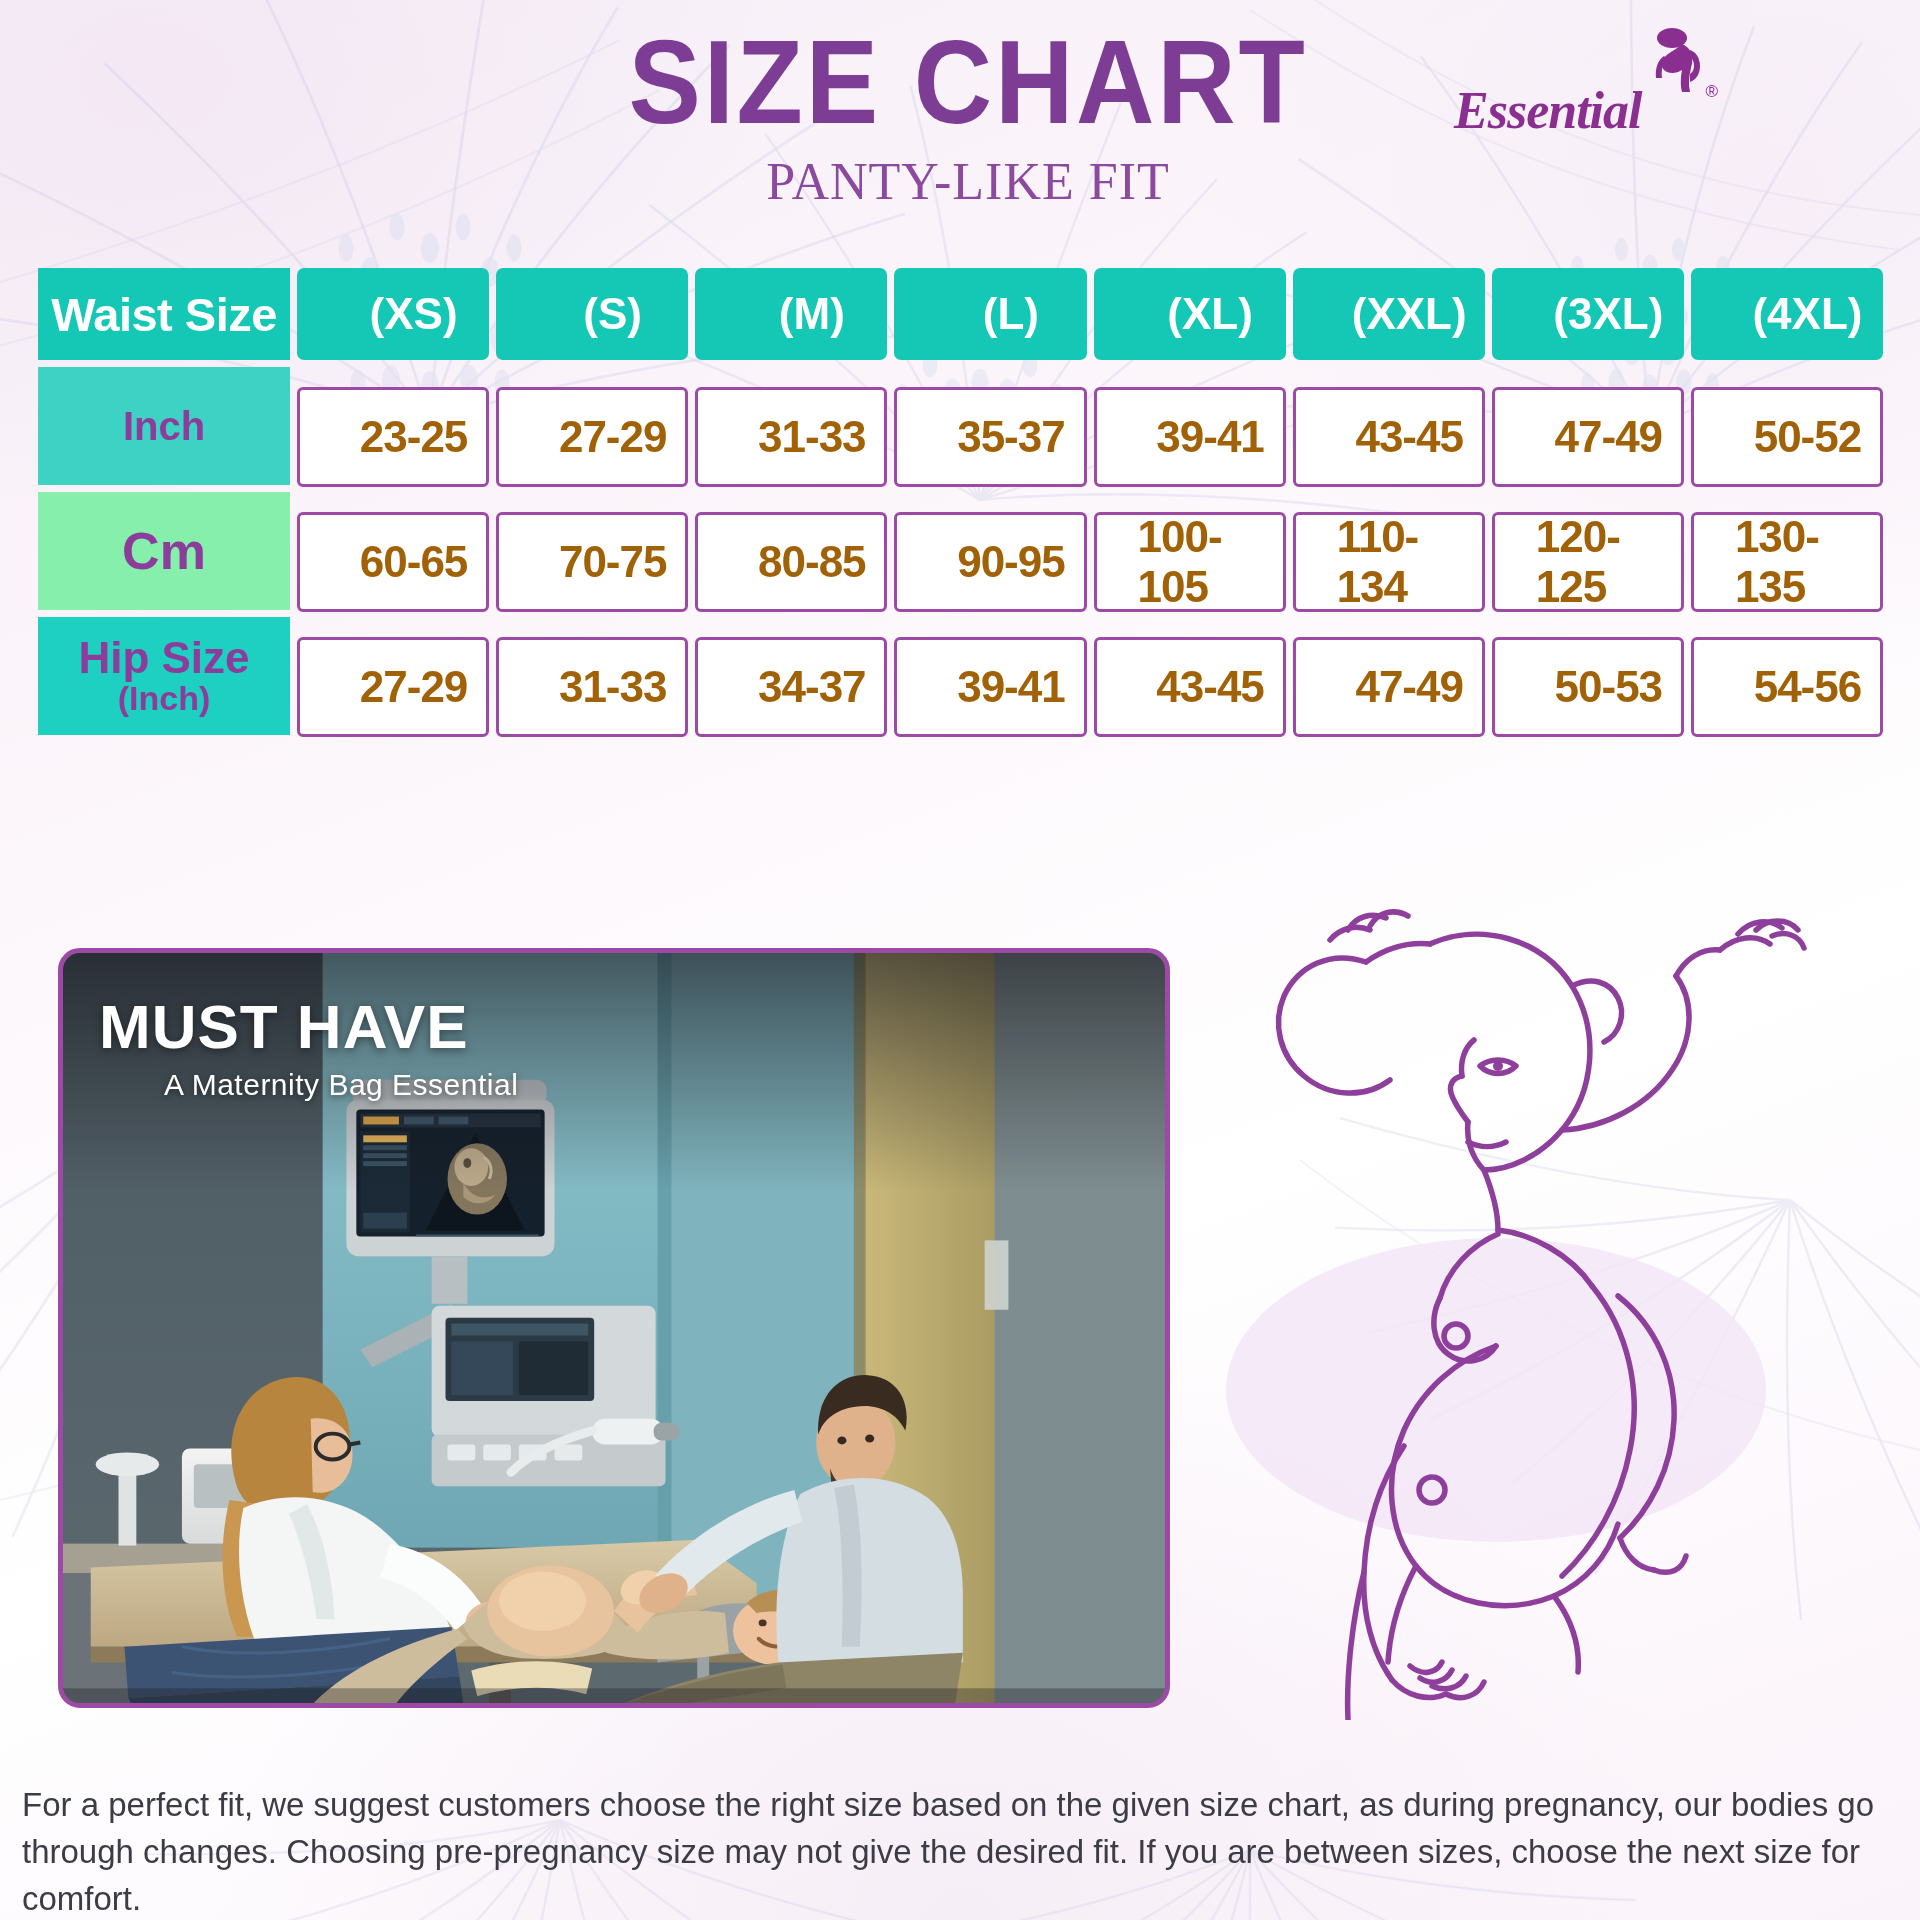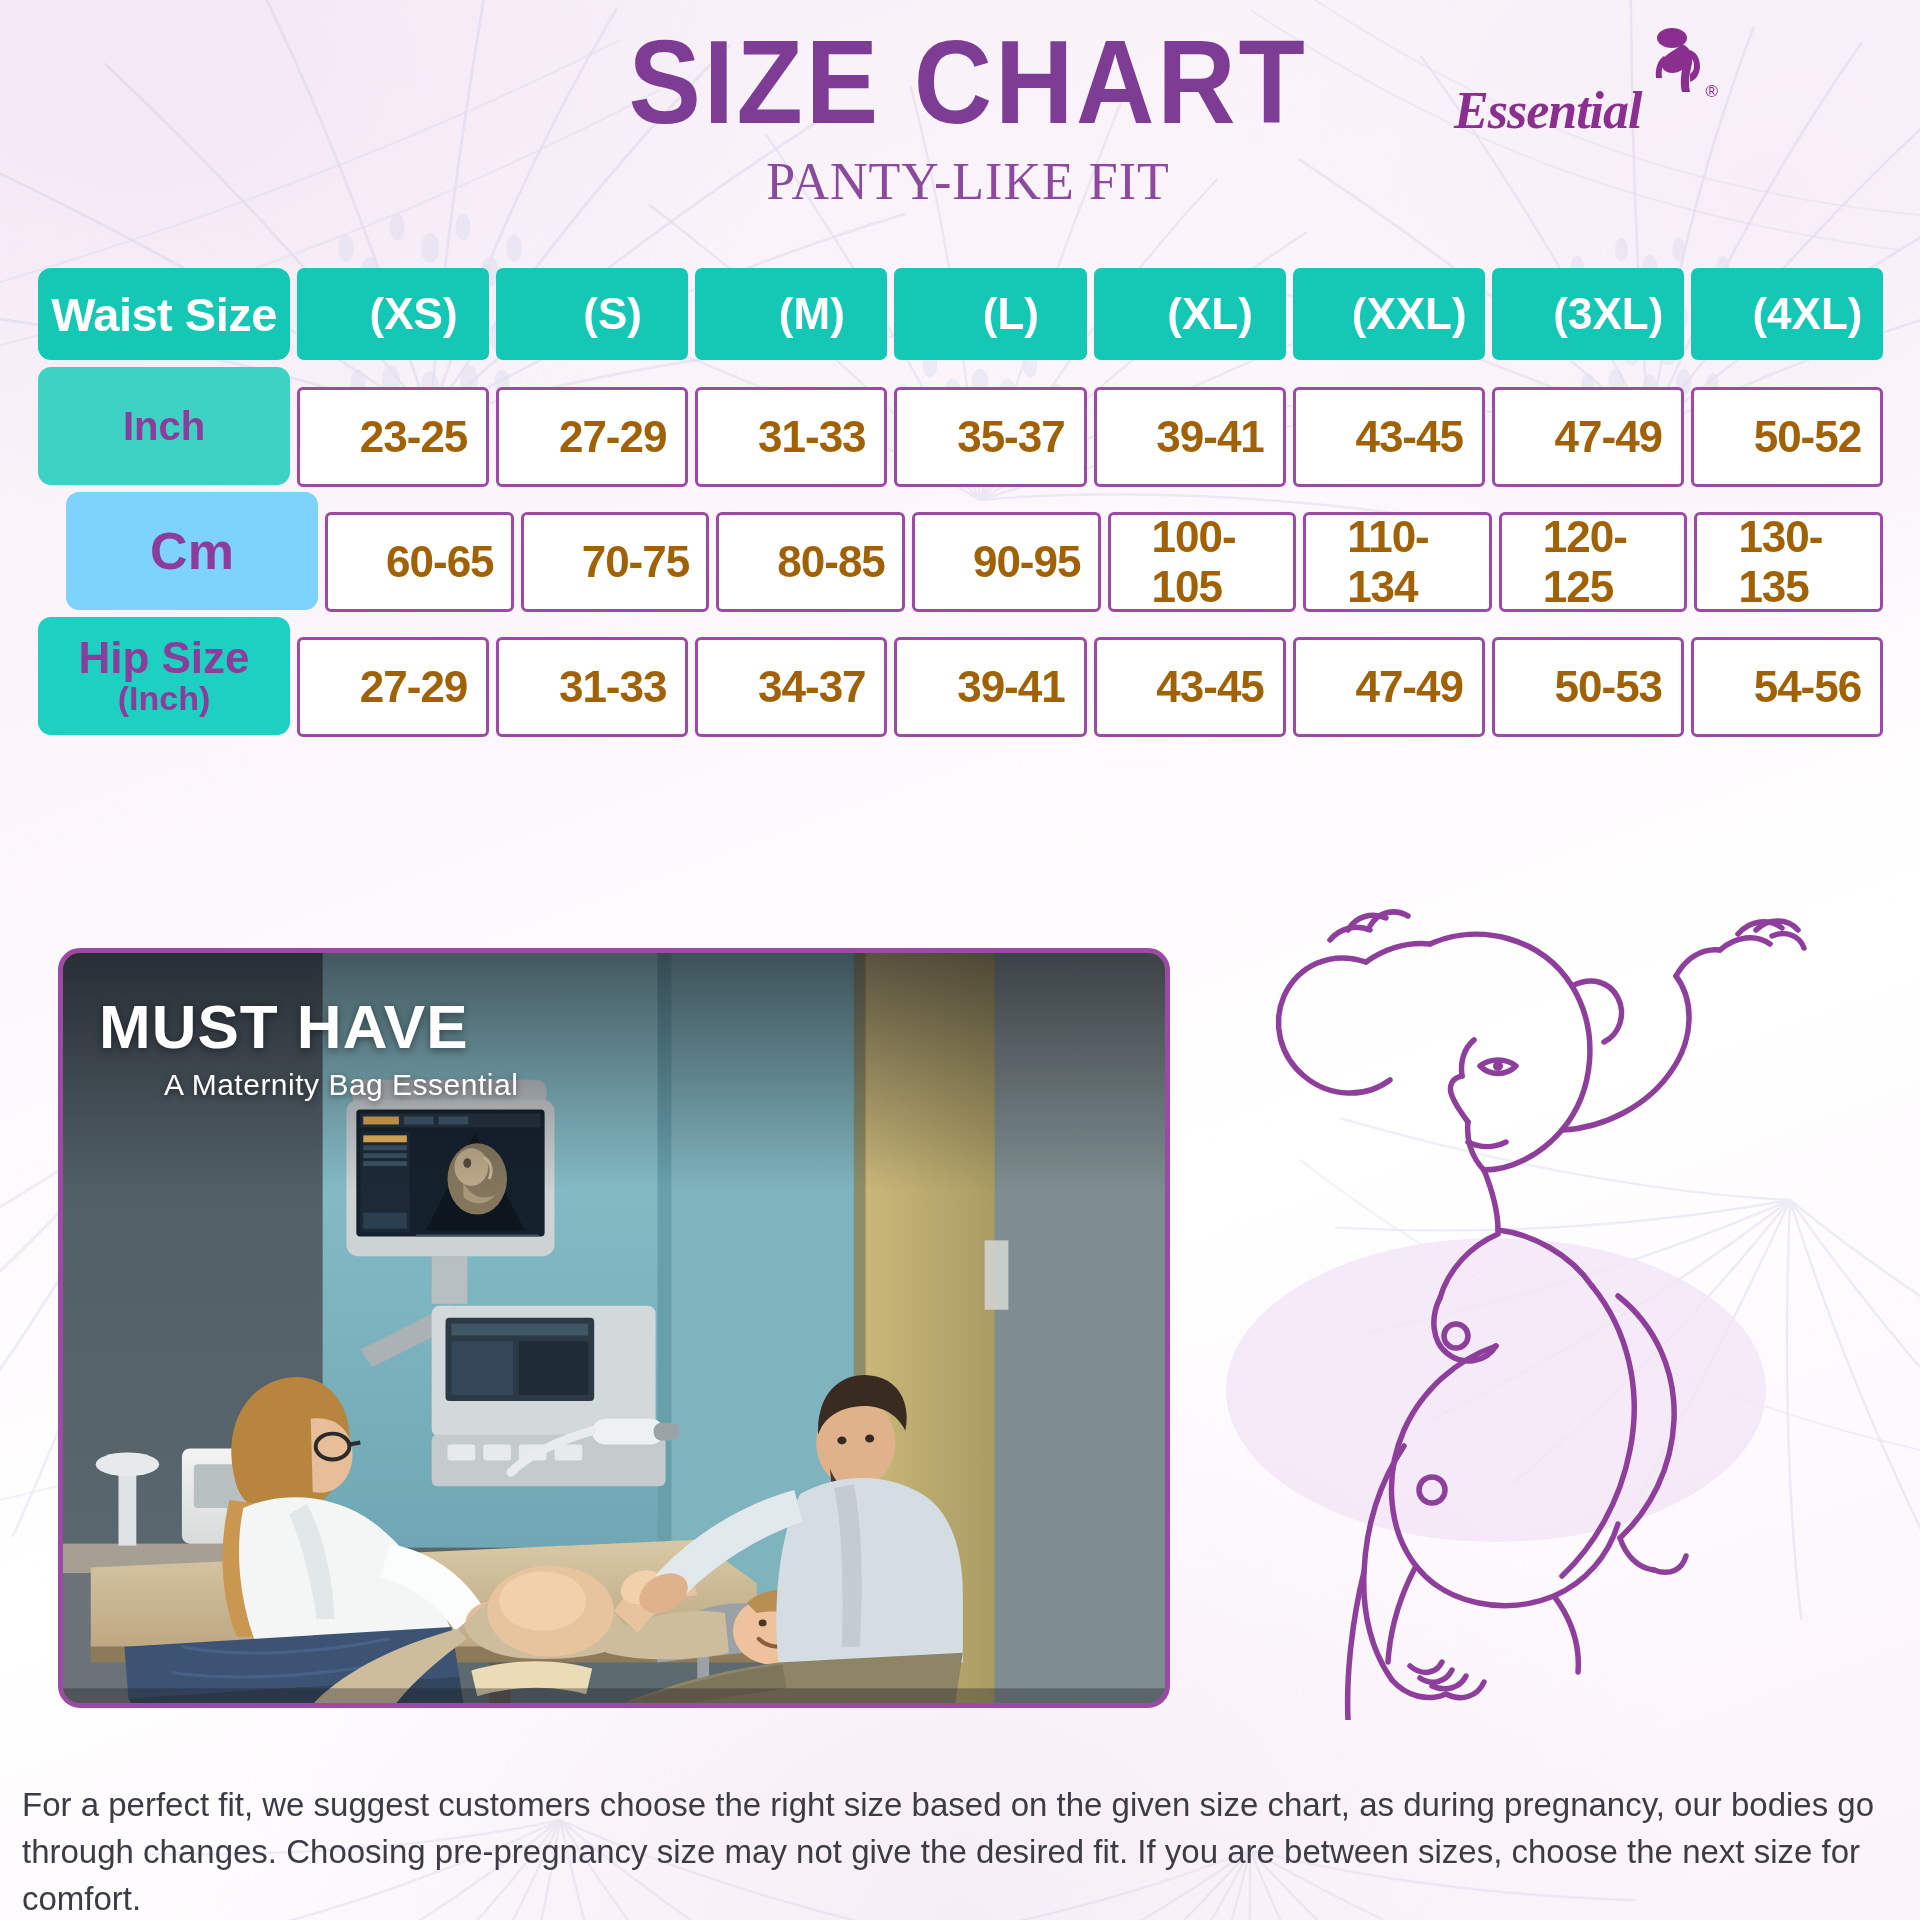--- a/index.html
+++ b/index.html
@@ -77,21 +77,21 @@
     z-index: 6;
     display: flex; flex-direction: column;
     gap: 7px;
   }
   .trow { display: flex; gap: 7px; align-items: stretch; }
 
   .lbl-cell {
     width: 252px; flex: 0 0 252px;
     display: flex; flex-direction: column;
     align-items: center; justify-content: center;
-    border-radius: 13px;
+    border-radius: 0;
   }
   .data-cell {
     flex: 1 1 0;
     display: flex; align-items: center; justify-content: center;
     border-radius: 7px;
     padding-left: 41px;
   }
 
   
   .head-row { height: 92px; }
@@ -106,25 +106,24 @@
 
   
   .unit-row { height: 118px; }
   .unit-cell-inch {
     background: #3ed2c5;
     color: #8c3c9a;
     font-weight: 700;
     font-size: 40px;
   }
   .unit-cell-cm {
-    background: #7dd3fc;
+    background: #86efac;
     color: #8c3c9a;
     font-weight: 700;
     font-size: 52px;
-    margin-left: 28px;
   }
   .unit-cell-hip {
     background: #1ed0c1;
     color: #8c3c9a;
     font-weight: 700;
     font-size: 44px;
     line-height: 1.02;
   }
   .unit-cell-hip .sub { font-size: 34px; font-weight: 700; }
 

